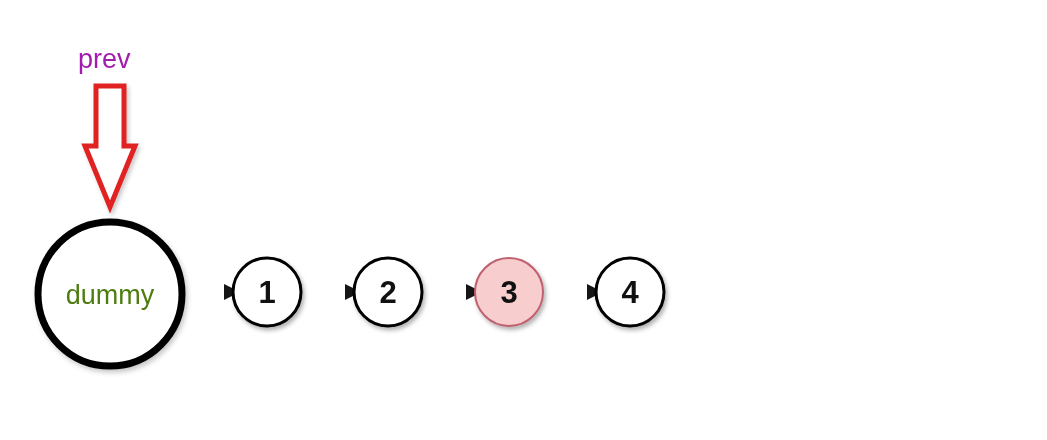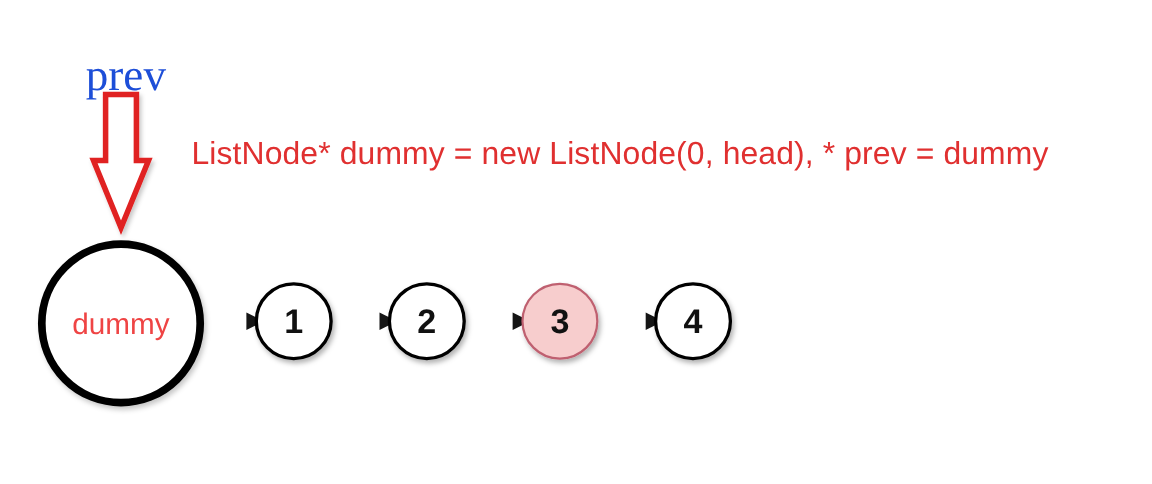--- a/index.html
+++ b/index.html
@@ -33,24 +33,24 @@
     font-size: 29px;
     font-weight: 400;
     color: #e03030;
     white-space: nowrap;
     letter-spacing: 0.1px;
   }
   .prev-label {
     position: absolute;
     left: 78px;
     top: 44px;
-    font-family: Liberation Serif, serif;
-    font-size: 41px;
+    font-family: Liberation Sans, sans-serif;
+    font-size: 27px;
     font-weight: 400;
-    color: #1d4ed8;
+    color: #a21caf;
     white-space: nowrap;
   }
   .node-label {
     position: absolute;
     font-family: "Liberation Sans", sans-serif;
     font-weight: bold;
     font-size: 31px;
     color: #111111;
     text-align: center;
     transform: translate(-50%, -50%);
@@ -58,21 +58,21 @@
     user-select: none;
   }
   .dummy-label {
     position: absolute;
     left: 110px;
     top: 295px;
     transform: translate(-50%, -50%);
     font-family: "Liberation Sans", sans-serif;
     font-size: 27px;
     font-weight: 400;
-    color: #ef4444;
+    color: #4d7c0f;
     white-space: nowrap;
   }
   .watermark {
     position: absolute;
     right: 16px;
     bottom: 9px;
     font-family: "DejaVu Sans", sans-serif;
     font-size: 14px;
     color: #d5d5d5;
     letter-spacing: 1px;
@@ -126,21 +126,20 @@
 
     <circle cx="110" cy="294" r="72" fill="#ffffff" stroke="#000000" stroke-width="7" filter="url(#bignodeshadow)"></circle>
     <circle cx="267" cy="292" r="34" fill="#ffffff" stroke="#000000" stroke-width="3" filter="url(#nodeshadow)"></circle>
     <circle cx="388" cy="292" r="34" fill="#ffffff" stroke="#000000" stroke-width="3" filter="url(#nodeshadow)"></circle>
     <circle cx="509" cy="292" r="34" fill="#f7cdcd" stroke="#bf6070" stroke-width="2" filter="url(#nodeshadow)"></circle>
     <circle cx="630" cy="292" r="34" fill="#ffffff" stroke="#000000" stroke-width="3" filter="url(#nodeshadow)"></circle>
   </svg>
 
   <div class="prev-label">prev</div>
 
-  <div class="code-line">ListNode* dummy = new ListNode(0, head), * prev = dummy</div>
 
   <div class="dummy-label">dummy</div>
 
   <div class="node-label" style="left:267px; top:293px;">1</div>
 
   <div class="node-label" style="left:388px; top:293px;">2</div>
 
   <div class="node-label" style="left:509px; top:293px;">3</div>
 
   <div class="node-label" style="left:630px; top:293px;">4</div>

